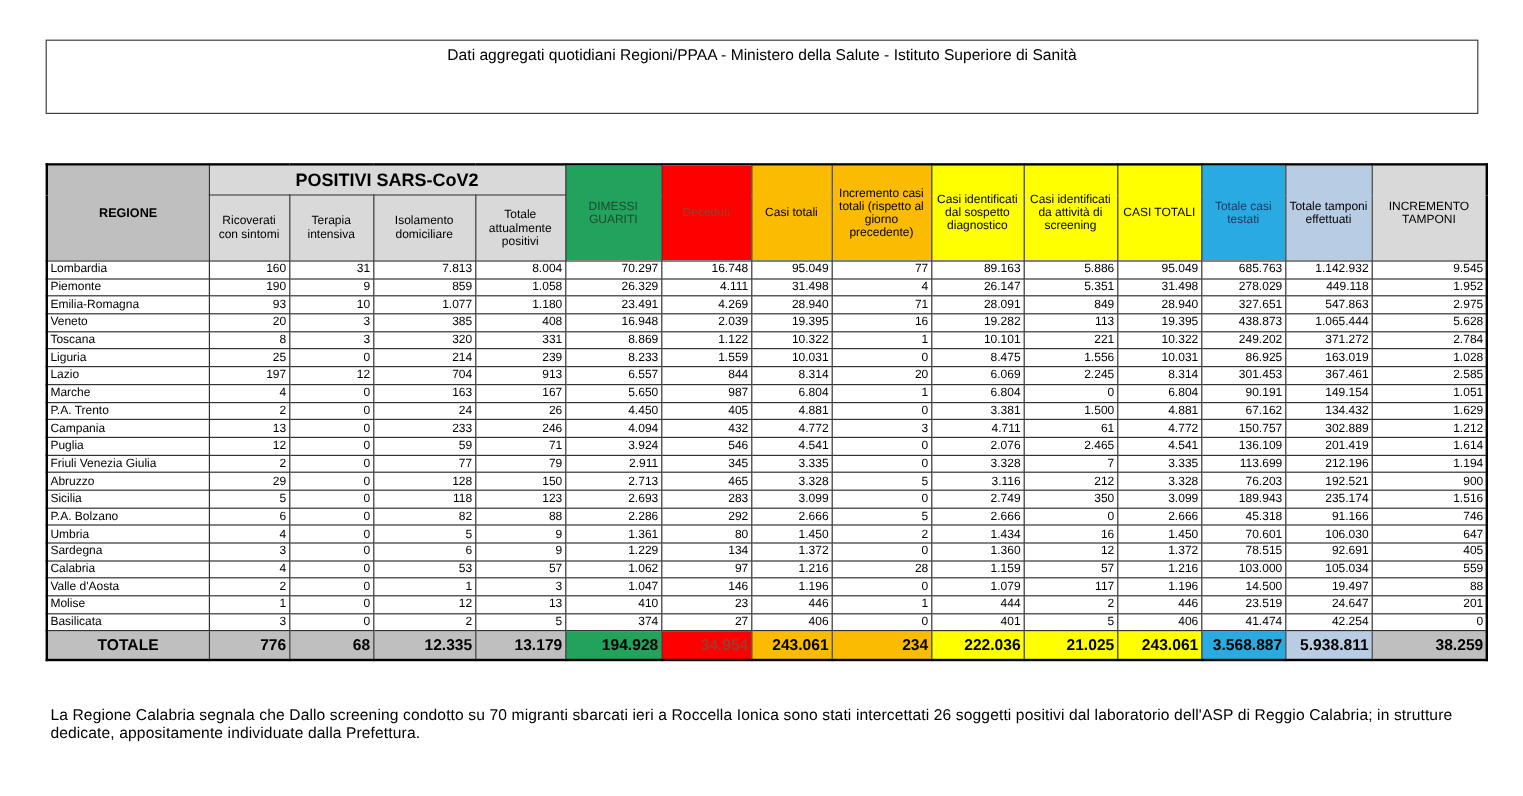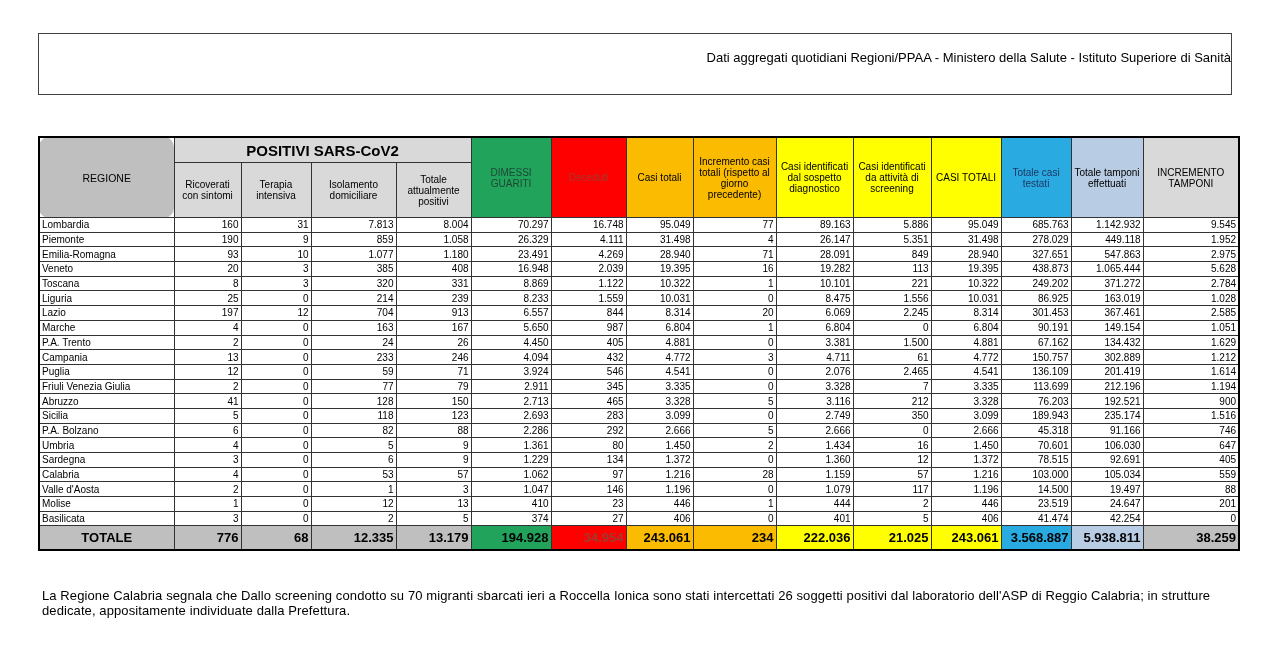--- a/index.html
+++ b/index.html
@@ -7,34 +7,34 @@
     width:1269px;height:663px;position:relative;background:#ffffff;
     font-family:"Liberation Sans", sans-serif;color:#000;
     -webkit-font-smoothing:antialiased;
   }
   
   .title-box{
     position:absolute;left:38px;top:33px;width:1192px;height:60px;
     border:1px solid #404040;text-align:center;background:#fff;
   }
   .title-line1{font-size:13px;margin-top:10px;}
-  .title-line2{font-size:13px;margin-top:16px;text-align:right;}
+  .title-line2{font-size:13px;margin-top:4px;}
   
   table.covid{
     position:absolute;left:38px;top:136px;width:1200px;
     border-collapse:collapse;table-layout:fixed;
     font-size:10px;
   }
   table.covid th, table.covid td{
     border:1px solid #333;overflow:hidden;white-space:normal;
     padding:0 2px;vertical-align:middle;
   }
   table.covid{border:2px solid #000;}
   th{font-weight:normal;}
-  .h-regione{background:var(--gray);font-weight:normal;font-size:10.5px;border-radius:10px;}
+  .h-regione{background:var(--gray);font-weight:bold;font-size:10.5px;}
   .h-group{background:var(--lightgray);font-weight:bold;font-size:15px;height:24px;}
   .h-sub{background:var(--lightgray);height:54px;text-align:center;margin-left:16px;}
   .h-dimessi{background:var(--green);color:var(--darkgreen);}
   .h-deceduti{background:var(--red);color:var(--darkred);}
   .h-orange{background:var(--orange);}
   .h-yellow{background:var(--yellow);}
   .h-blue{background:var(--blue);color:var(--navy);}
   .h-lightblue{background:var(--lightblue);}
   .h-lightgray{background:var(--lightgray);}
   tbody td{height:13.7px;background:#fff;}
@@ -304,21 +304,21 @@
         <td class="num col7">0</td>
         <td class="num col8">3.328</td>
         <td class="num col9">7</td>
         <td class="num col10">3.335</td>
         <td class="num col11">113.699</td>
         <td class="num col12">212.196</td>
         <td class="num col13">1.194</td>
       </tr>
       <tr>
         <td class="region">Abruzzo</td>
-        <td class="num col0">41</td>
+        <td class="num col0">29</td>
         <td class="num col1">0</td>
         <td class="num col2">128</td>
         <td class="num col3">150</td>
         <td class="num col4">2.713</td>
         <td class="num col5">465</td>
         <td class="num col6">3.328</td>
         <td class="num col7">5</td>
         <td class="num col8">3.116</td>
         <td class="num col9">212</td>
         <td class="num col10">3.328</td>

